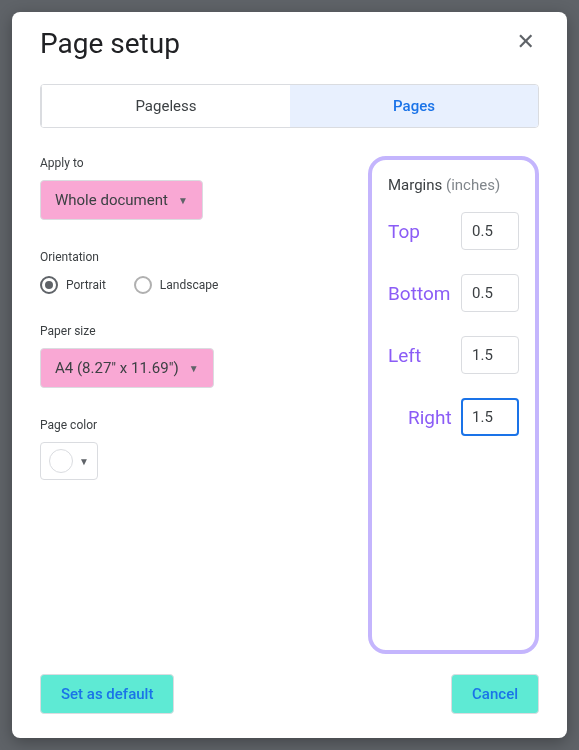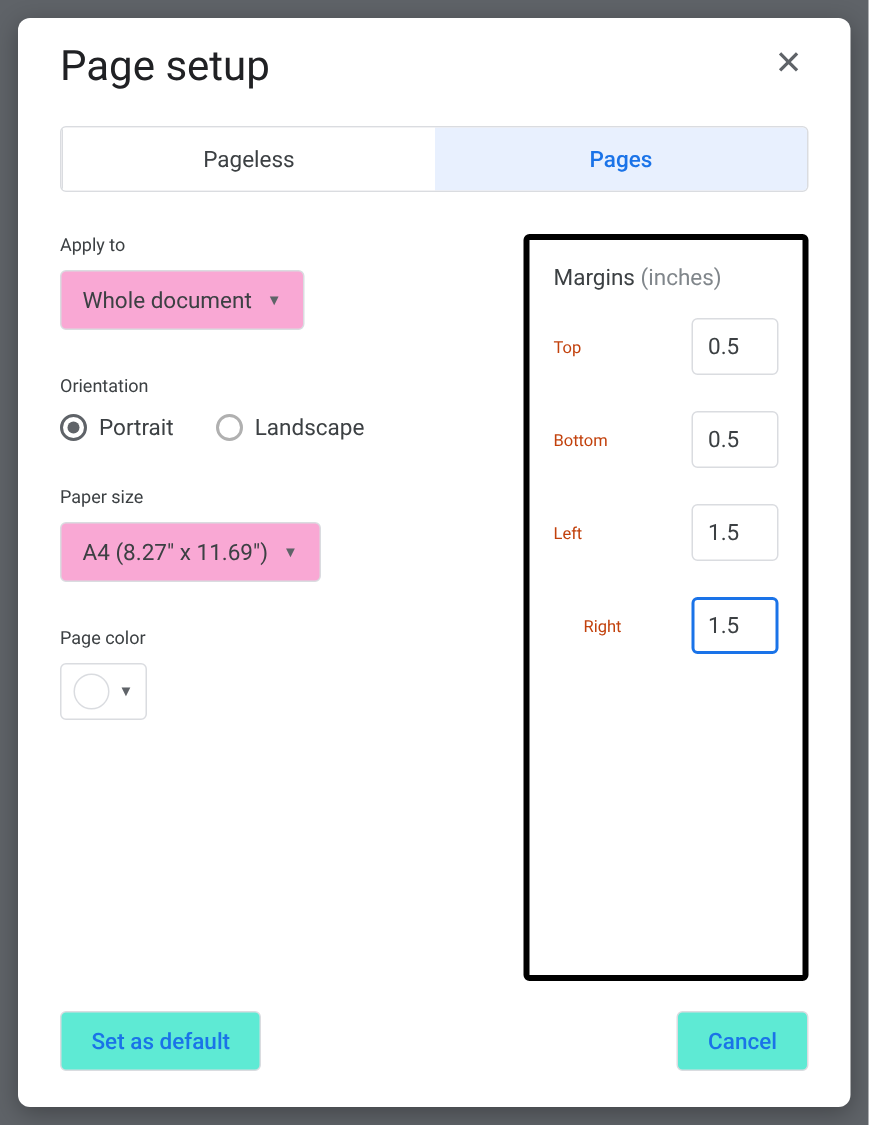--- a/index.html
+++ b/index.html
@@ -103,21 +103,21 @@
   .radio-row {
     display: flex;
     gap: 28px;
     align-items: center;
     margin-top: 12px;
   }
   .radio-opt {
     display: flex;
     align-items: center;
     gap: 8px;
-    font-size: 15px;
+    font-size: 12px;
     color: #3c4043;
     cursor: pointer;
   }
   .radio-circle {
     width: 18px;
     height: 18px;
     border: 2px solid #5f6368;
     border-radius: 50%;
     display: flex;
     align-items: center;
@@ -146,43 +146,43 @@
   }
   .swatch-circle {
     width: 24px;
     height: 24px;
     border: 1px solid #dadce0;
     border-radius: 50%;
     background: #fff;
   }
   .margins-box {
     position: relative;
-    border: 4px solid #000000;
-    border-radius: 4px;
+    border: 4px solid #c4b5fd;
+    border-radius: 18px;
     padding: 16px 16px 24px 16px;
-    width: 190px;
+    width: 171px;
   }
   .margins-title {
     font-size: 15px;
     color: #3c4043;
     margin-bottom: 18px;
   }
   .margins-title .unit {
     color: #80868b;
   }
   .margin-row {
     display: flex;
     align-items: center;
     justify-content: space-between;
     margin-bottom: 24px;
   }
   .margin-row:last-child { margin-bottom: 0; margin-left: 20px; }
   .margin-label {
-    font-size: 11px;
-    color: #c2410c;
+    font-size: 19px;
+    color: #8b5cf6;
   }
   .margin-input {
     width: 58px;
     height: 38px;
     border: 1px solid #dadce0;
     border-radius: 4px;
     font-size: 15px;
     text-align: left;
     padding: 0 10px;
     color: #3c4043;

